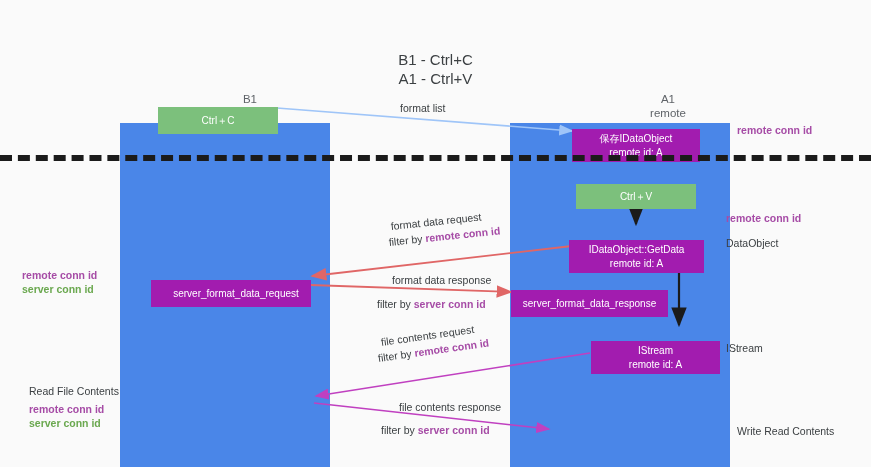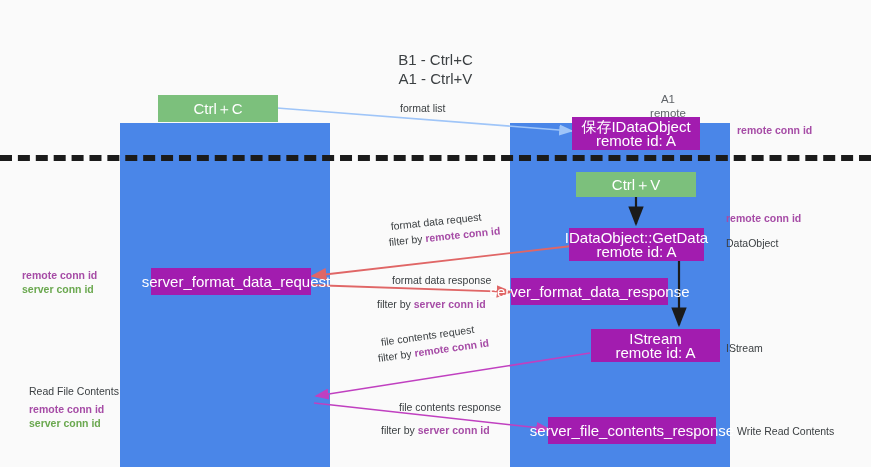--- a/index.html
+++ b/index.html
@@ -17,22 +17,22 @@
     font-size:15px;line-height:19px;color:#3c4043;white-space:pre-line;
   }
   .colhead{
     text-align:center;font-size:11.5px;line-height:14px;color:#5f6368;white-space:pre-line;
   }
 
   .lane{background:#4a86e8;}
 
   .node{
     position:absolute;display:flex;align-items:center;justify-content:center;
-    text-align:center;color:#ffffff;font-size:15px;line-height:14px;
-    white-space:pre-line;box-sizing:border-box;padding:2px 4px;
+    text-align:center;color:#ffffff;font-size:10px;line-height:14px;
+    white-space:pre-line;box-sizing:border-box;padding:2px 4px;margin-top:12px;
   }
   .node.green{background:#7cc07c;}
   .node.orange{background:#a21caf;}
 
   .edgelabel{
     position:absolute;font-size:10.5px;line-height:14px;color:#3c4043;
     white-space:nowrap;
   }
   .edgelabel .hl-purple{color:#a64ca6;font-weight:bold;}
 
@@ -102,21 +102,20 @@
 remote id: A</div>
 
   <div class="node orange" style="left:151px;top:268px;width:160px;height:27px;padding-left:14px;">server_format_data_request</div>
 
   <div class="node orange" style="left:511px;top:278px;width:157px;height:27px;">server_format_data_response</div>
 
   <div class="node orange" style="left:591px;top:329px;width:129px;height:33px;">IStream
 remote id: A</div>
 
 
-  <div class="node orange" style="left:548px;top:417px;width:168px;height:27px;">server_file_contents_response</div>
 
   <div class="dashline"></div>
 
   <div class="edgelabel" style="left:400px;top:101px;">format list</div>
 
   <div class="edgelabel" style="left:390px;top:219px;transform:rotate(-6deg);transform-origin:left top;">format data request</div>
   <div class="edgelabel" style="left:388px;top:235px;transform:rotate(-6deg);transform-origin:left top;">
     <span>filter by </span><span class="hl-purple">remote conn id</span>
   </div>
 

